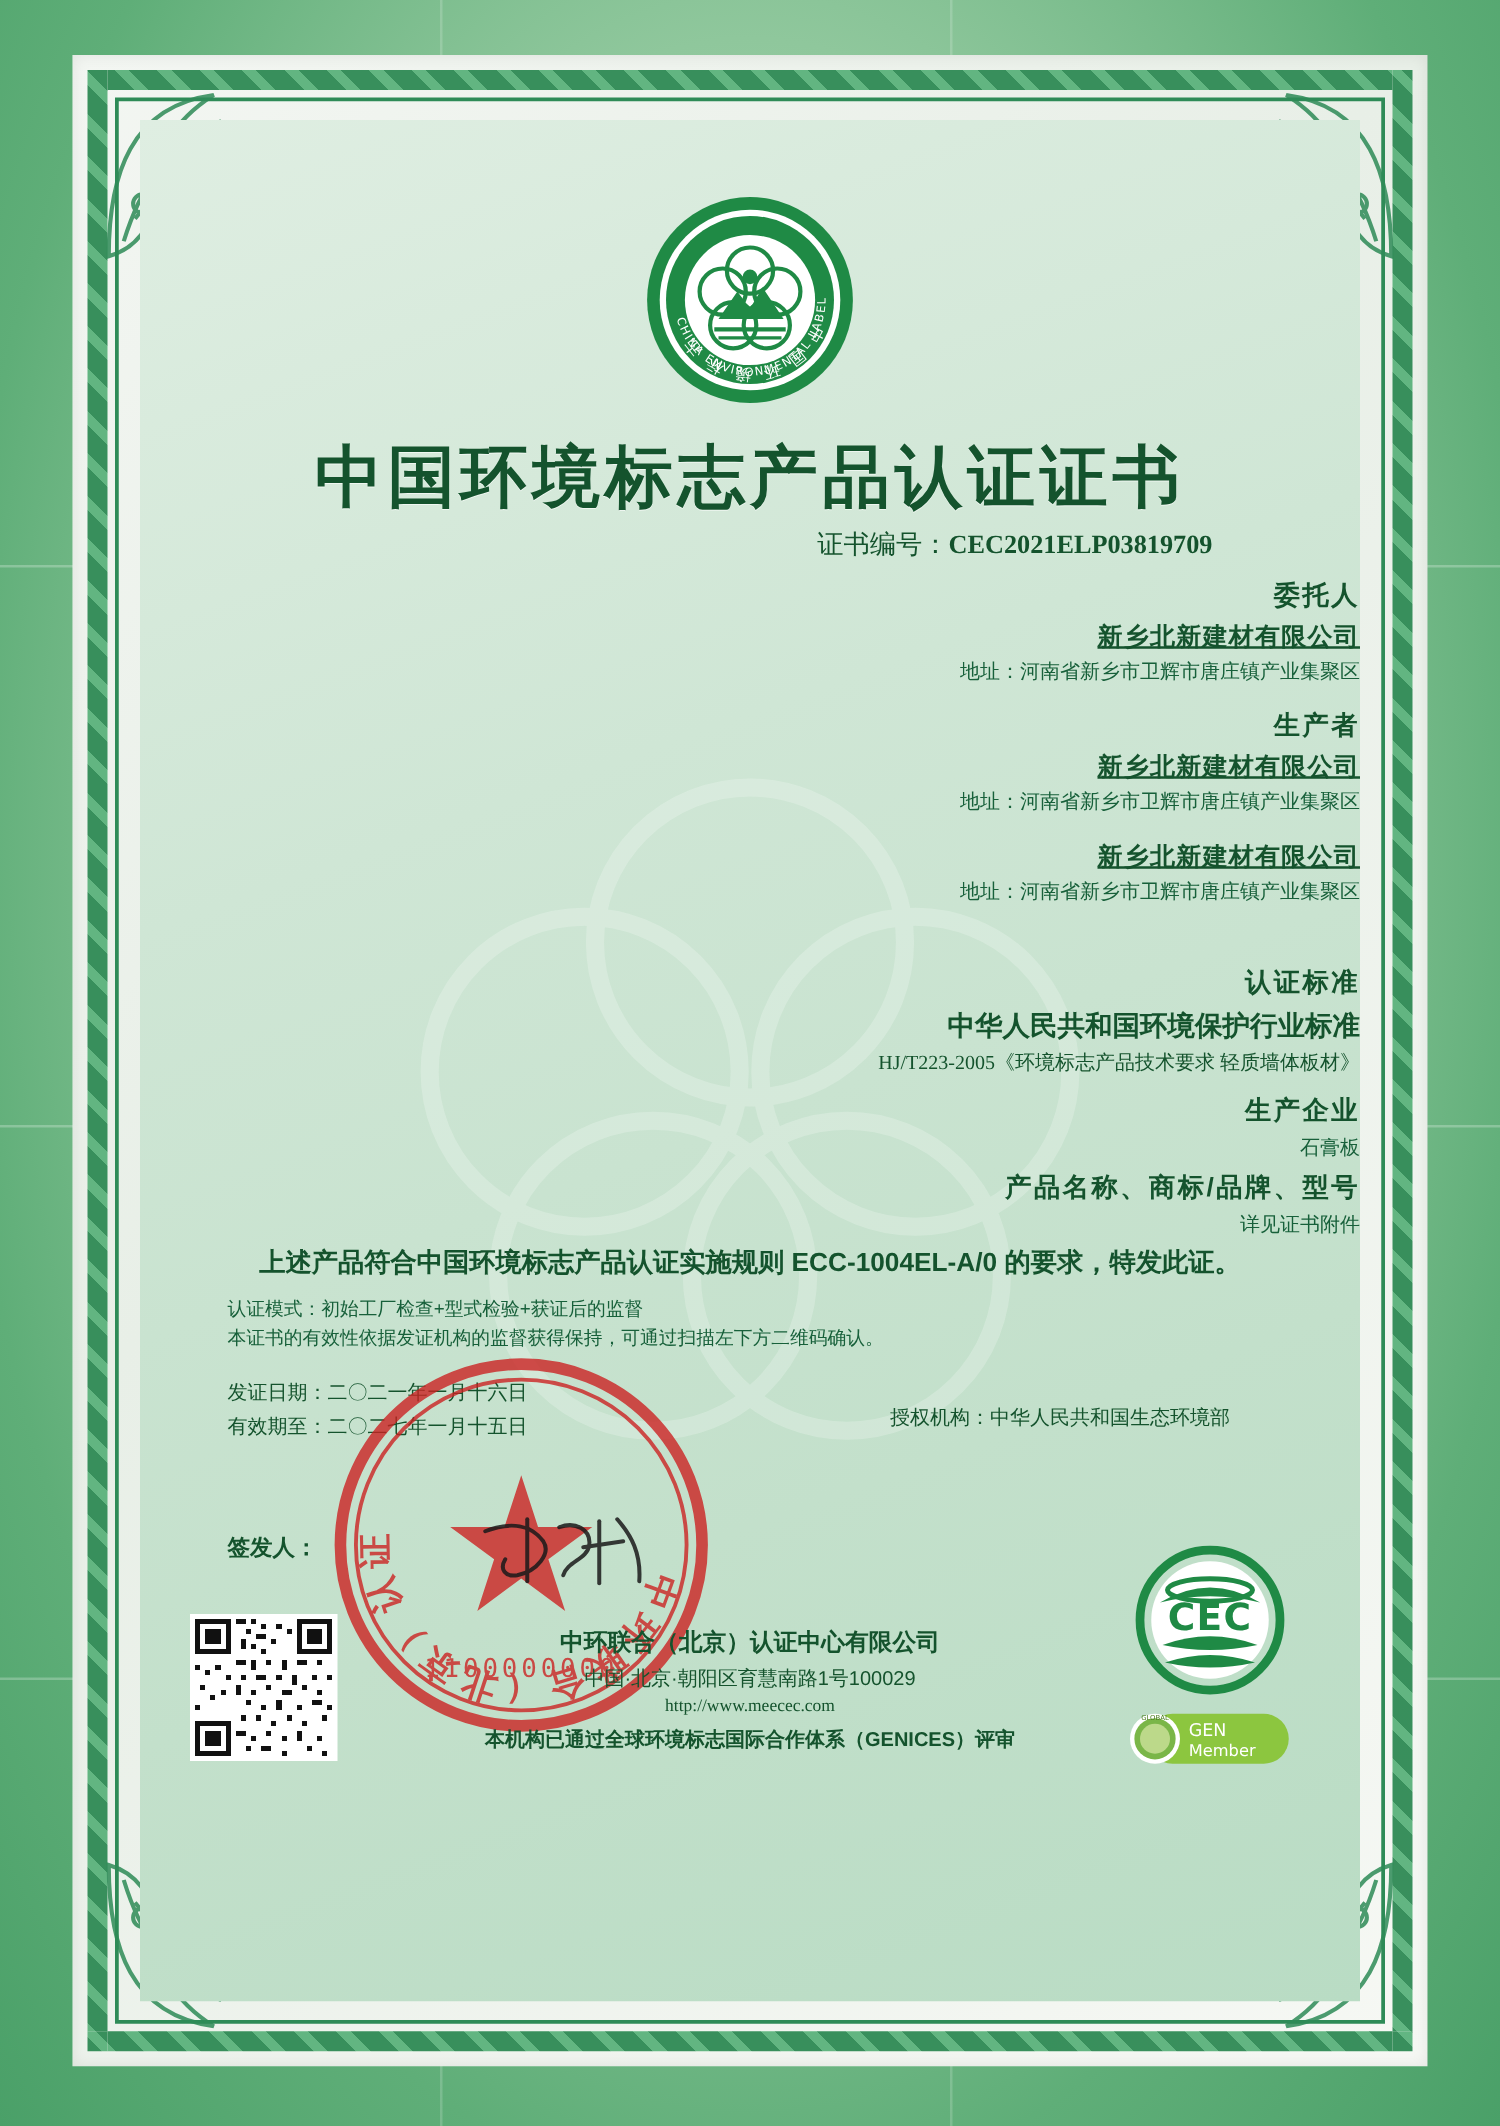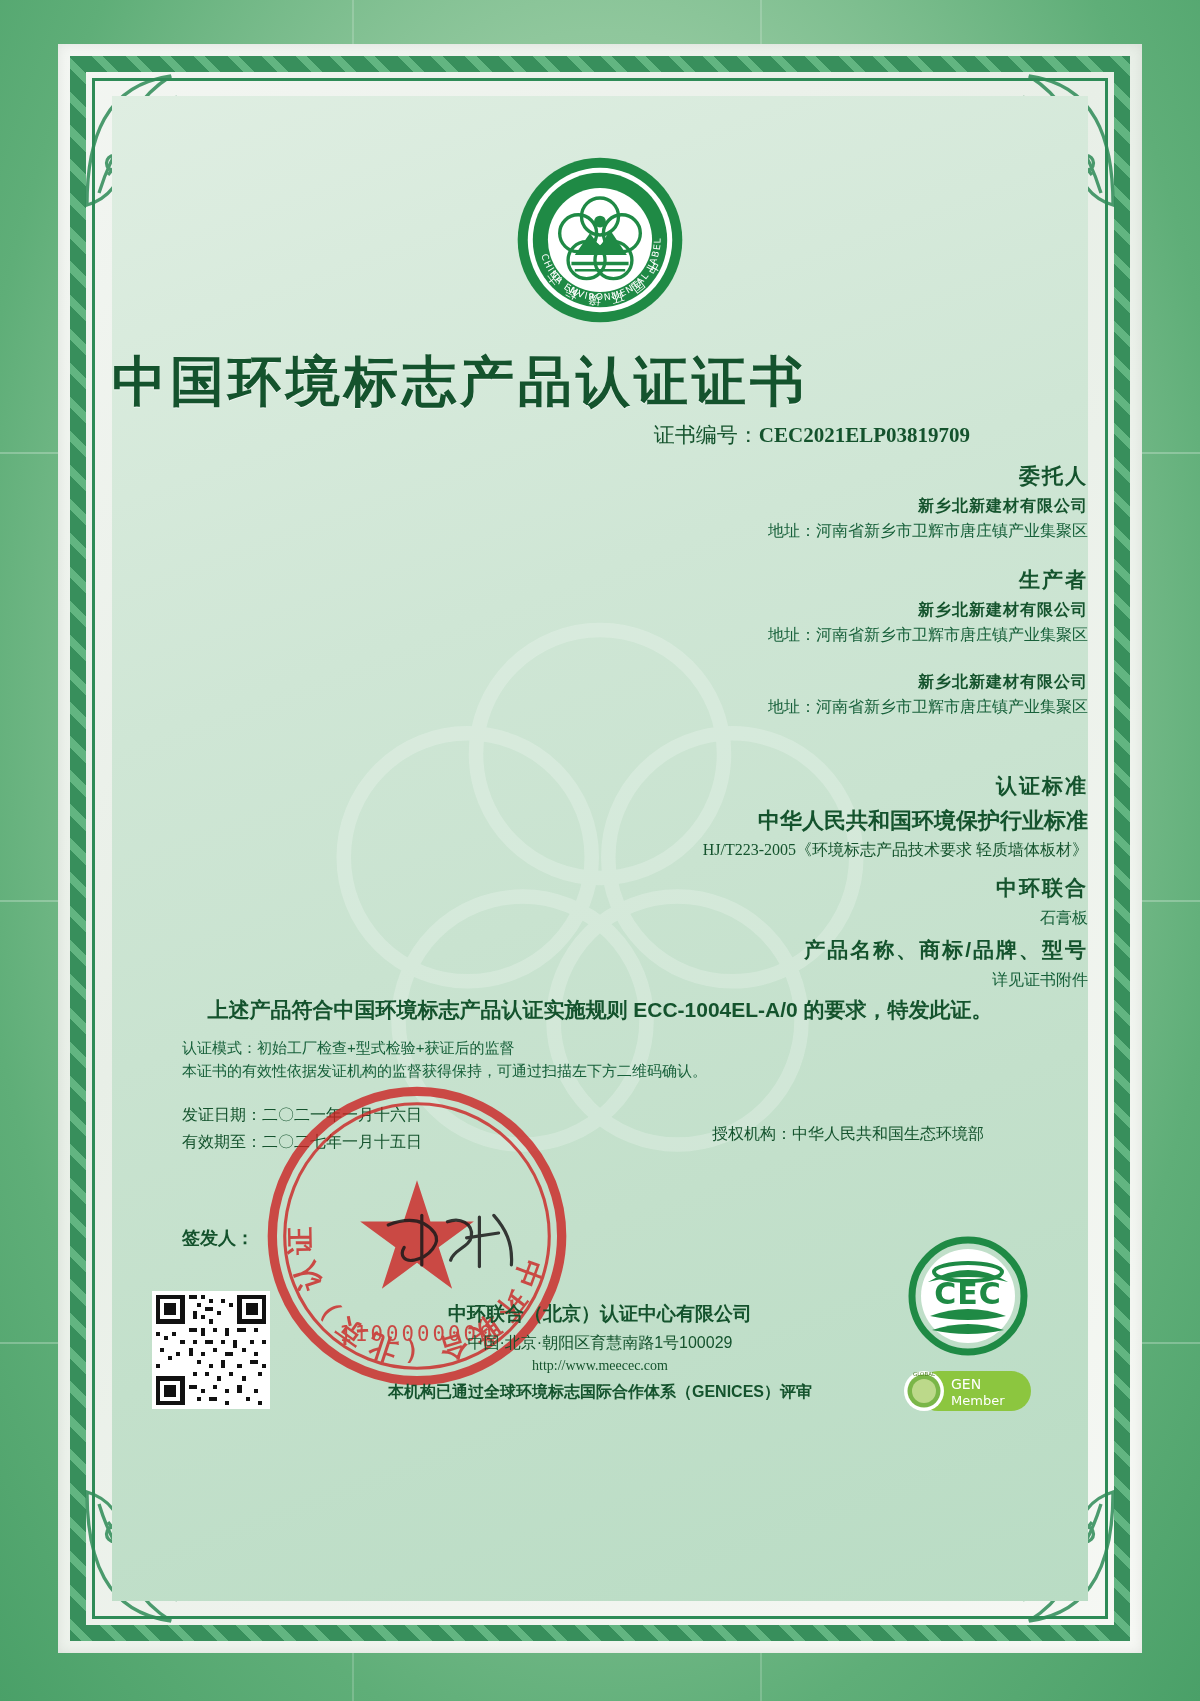--- a/index.html
+++ b/index.html
@@ -60,35 +60,35 @@
   .fl-tr{right:78px;top:64px;transform:scaleX(-1);}
   .fl-bl{left:78px;bottom:68px;transform:scaleY(-1);}
   .fl-br{right:78px;bottom:68px;transform:scale(-1,-1);}
 
   
   .content{position:absolute;left:0;right:0;top:0;bottom:0;}
 
   .emblem{position:absolute;left:50%;top:60px;transform:translateX(-50%);width:168px;height:168px;}
 
   .title{
-    position:absolute;left:0;right:0;top:250px;text-align:left;
+    position:absolute;left:0;right:0;top:250px;text-align:center;
     font-family:"DejaVu Sans","Liberation Sans",sans-serif;
     font-size:54px;font-weight:700;color:#14532d;letter-spacing:4px;
     text-shadow:0 1px 0 rgba(255,255,255,.6);
   }
   .certno{
     position:absolute;right:118px;top:325px;
     font-size:21px;color:#14532d;font-weight:700;
     font-family:"Liberation Serif","DejaVu Serif",serif;
   }
   .certno .lbl{font-weight:400;}
 
   .block{position:absolute;left:0;right:0;text-align:right;color:#14532d;}
   .b-head{font-size:21px;font-weight:700;letter-spacing:2px;margin-bottom:6px;}
-  .b-main{font-size:16px;font-weight:700;letter-spacing:1px;margin-bottom:4px;}
+  .b-main{font-size:20px;font-weight:700;letter-spacing:1px;margin-bottom:4px;text-decoration:underline;}
   .b-sub{font-size:16px;color:#17603a;}
 
   .blk1{top:366px;} .blk2{top:470px;} .blk3{top:576px;}
   .blk4{top:676px;} .blk5{top:778px;} .blk6{top:840px;}
 
   .std-line{font-size:22px;font-weight:700;margin-bottom:4px;}
   .std-sub{font-size:16px;font-family:"Liberation Serif","DejaVu Serif",serif;}
 
   .statement{
     position:absolute;left:80px;right:80px;top:900px;text-align:center;
@@ -262,21 +262,21 @@
         <div class="b-sub">地址：河南省新乡市卫辉市唐庄镇产业集聚区</div>
       </div>
 
       <div class="block blk4">
         <div class="b-head">认证标准</div>
         <div class="std-line">中华人民共和国环境保护行业标准</div>
         <div class="std-sub">HJ/T223-2005《环境标志产品技术要求 轻质墙体板材》</div>
       </div>
 
       <div class="block blk5">
-        <div class="b-head">中环联合</div>
+        <div class="b-head">生产企业</div>
         <div class="b-sub">石膏板</div>
       </div>
 
       <div class="block blk6">
         <div class="b-head">产品名称、商标/品牌、型号</div>
         <div class="b-sub">详见证书附件</div>
       </div>
 
       <div class="statement">上述产品符合中国环境标志产品认证实施规则 ECC-1004EL-A/0 的要求，特发此证。</div>
 

